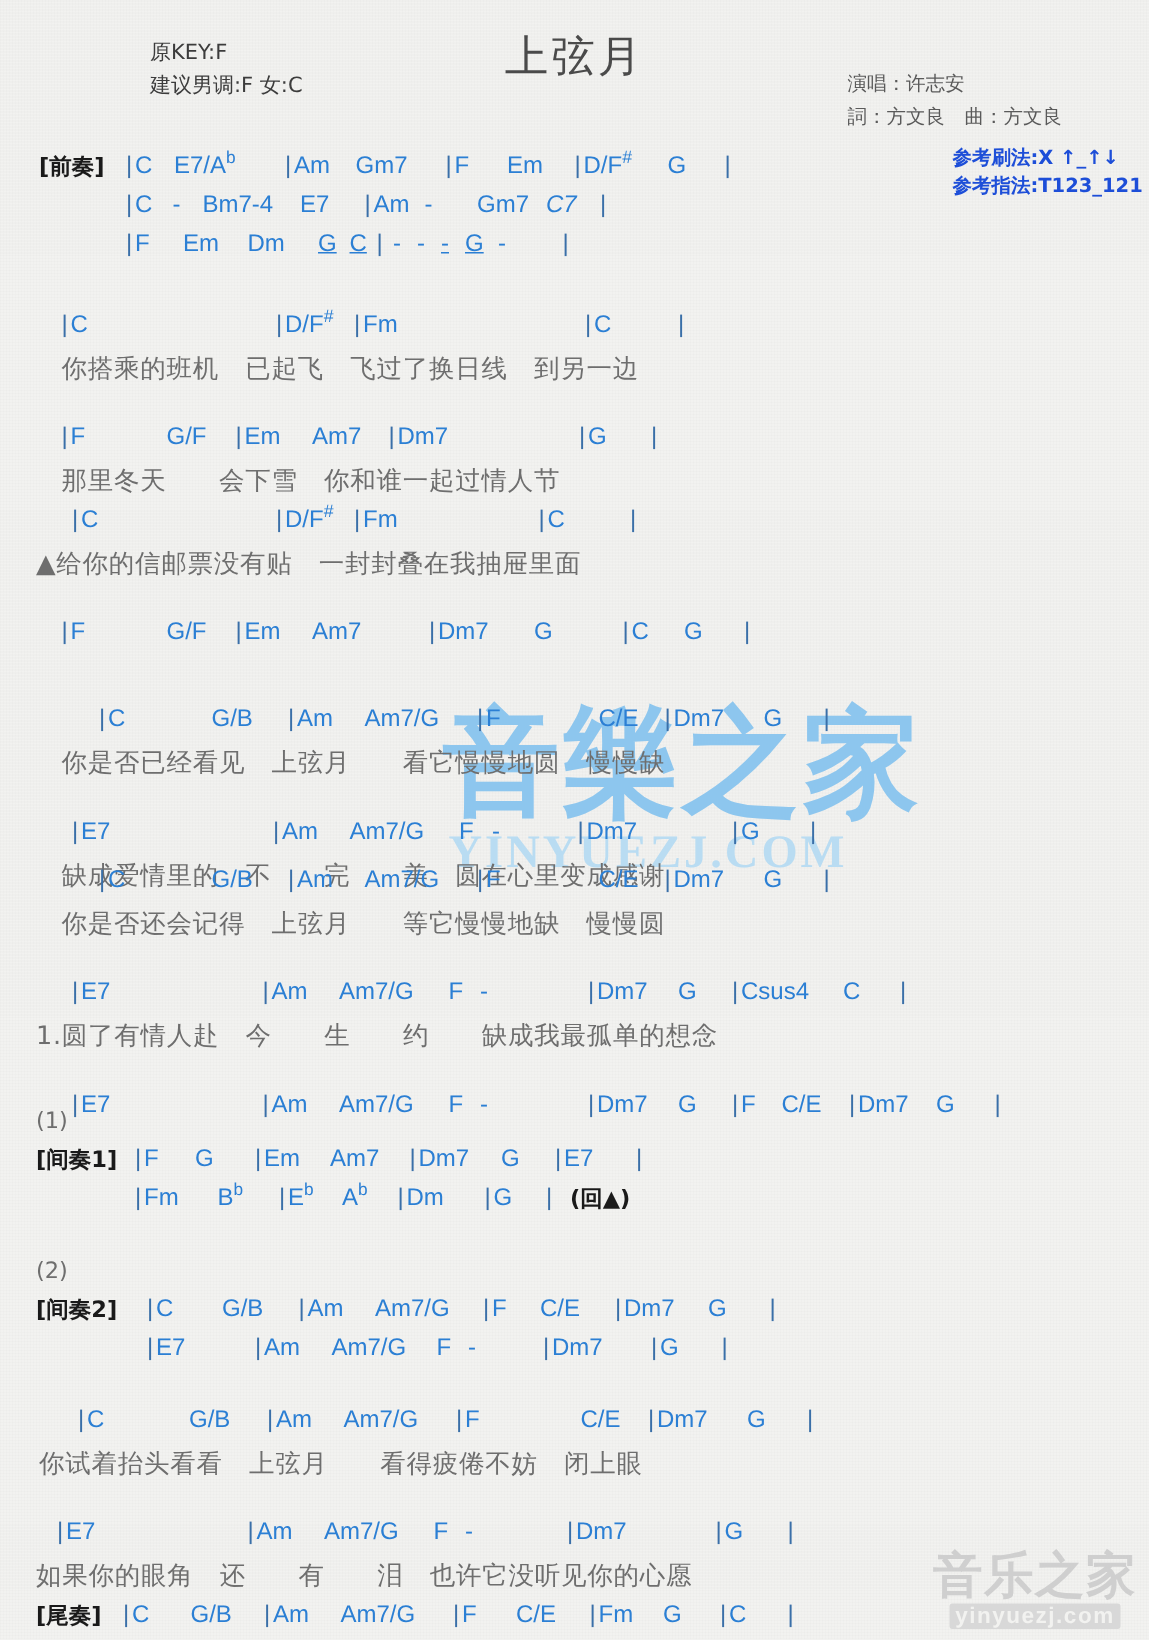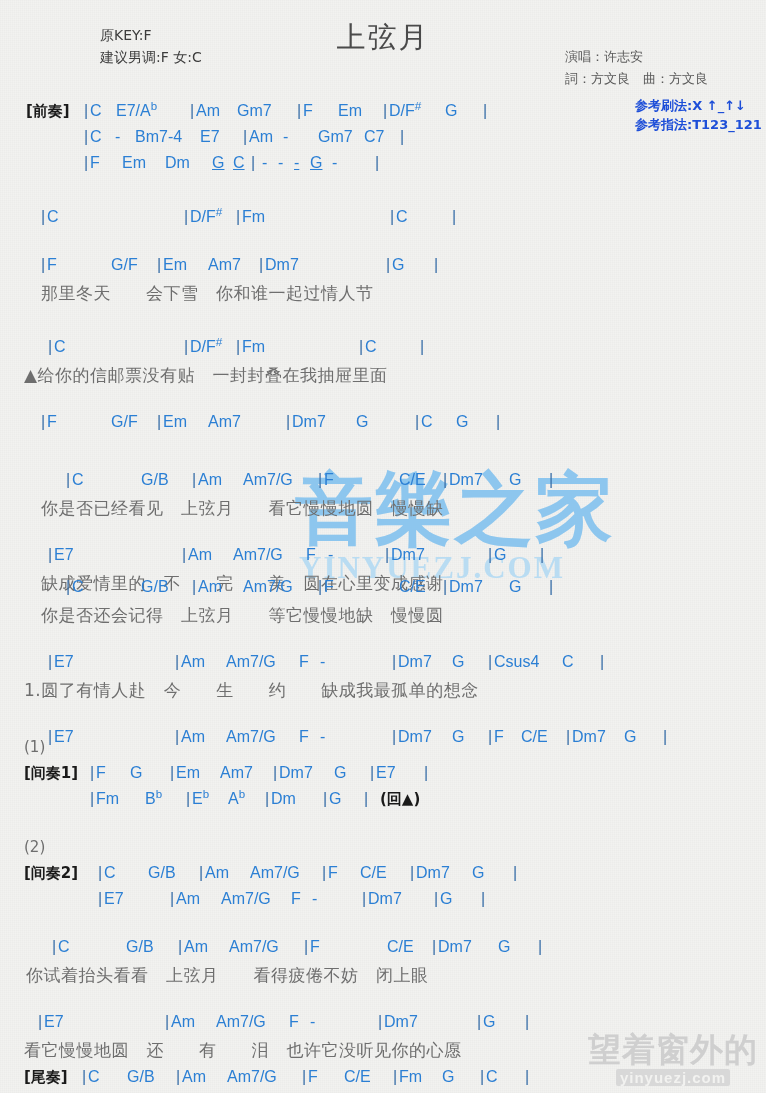--- a/index.html
+++ b/index.html
@@ -125,21 +125,21 @@
   sup.sharp { font-size: 0.74em; vertical-align: super; line-height: 0; }
 </style>
 </head>
 <body>
 
 <div class="wm-center">
   <div class="wm-cn">音樂之家</div>
   <div class="wm-en">YINYUEZJ.COM</div>
 </div>
 <div class="wm-corner">
-  <div class="wm-cn2">望着窗外的</div>
+  <div class="wm-cn2">音乐之家</div>
   <div class="wm-en2">yinyuezj.com</div>
 </div>
 
 <div class="sheet">
 
   <div class="hdr-key">
     <div>原KEY:F</div>
     <div>建议男调:F 女:C</div>
   </div>
 
@@ -175,21 +175,21 @@
     <div class="ln">
       <span class="tk bar" style="left:84px;">|</span>
       <span class="tk ch" style="left:90px;">C</span>
       <span class="tk ch" style="left:115px;">-</span>
       <span class="tk ch" style="left:135px;">Bm7-4</span>
       <span class="tk ch" style="left:200px;">E7</span>
       <span class="tk bar" style="left:243px;">|</span>
       <span class="tk ch" style="left:249px;">Am</span>
       <span class="tk ch" style="left:283px;">-</span>
       <span class="tk ch" style="left:318px;">Gm7</span>
-      <span class="tk ch" style="left:364px;">C7</span>
+      <span class="tk ch" style="left:364px;font-style:italic;">C7</span>
       <span class="tk bar" style="left:400px;">|</span>
     </div>
     <div class="ln">
       <span class="tk bar" style="left:84px;">|</span>
       <span class="tk ch" style="left:90px;">F</span>
       <span class="tk ch" style="left:122px;">Em</span>
       <span class="tk ch" style="left:165px;">Dm</span>
       <span class="tk ch ul" style="left:212px;">G</span>
       <span class="tk ch ul" style="left:233px;">C</span>
       <span class="tk bar" style="left:251px;">|</span>
@@ -206,20 +206,23 @@
     <div class="ln">
       <span class="tk bar" style="left:41px;">|</span>
       <span class="tk ch" style="left:47px;">C</span>
       <span class="tk bar" style="left:184px;">|</span>
       <span class="tk ch" style="left:190px;"><span>D/F</span><sup class="sharp">#</sup></span>
       <span class="tk bar" style="left:236px;">|</span>
       <span class="tk ch" style="left:242px;">Fm</span>
       <span class="tk bar" style="left:390px;">|</span>
       <span class="tk ch" style="left:396px;">C</span>
       <span class="tk bar" style="left:452px;">|</span>
+    </div>
+    <div class="ln lyr">
+      <span class="tk lyric" style="left:41px;">你搭乘的班机　已起飞　飞过了换日线　到另一边</span>
     </div>
     <div class="ln" style="margin-top:22px;">
       <span class="tk bar" style="left:41px;">|</span>
       <span class="tk ch" style="left:47px;">F</span>
       <span class="tk ch" style="left:111px;">G/F</span>
       <span class="tk bar" style="left:157px;">|</span>
       <span class="tk ch" style="left:163px;">Em</span>
       <span class="tk ch" style="left:208px;">Am7</span>
       <span class="tk bar" style="left:259px;">|</span>
       <span class="tk ch" style="left:265px;">Dm7</span>
@@ -461,21 +464,21 @@
       <span class="tk ch" style="left:216px;">Am7/G</span>
       <span class="tk ch" style="left:289px;">F</span>
       <span class="tk ch" style="left:310px;">-</span>
       <span class="tk bar" style="left:378px;">|</span>
       <span class="tk ch" style="left:384px;">Dm7</span>
       <span class="tk bar" style="left:477px;">|</span>
       <span class="tk ch" style="left:483px;">G</span>
       <span class="tk bar" style="left:525px;">|</span>
     </div>
     <div class="ln lyr">
-      <span class="tk lyric" style="left:24px;">看它慢慢地圆　还　　有　　泪　也许它没听见你的心愿</span>
+      <span class="tk lyric" style="left:24px;">如果你的眼角　还　　有　　泪　也许它没听见你的心愿</span>
     </div>
   </div>
 
   <div class="block" style="top:1068px;text-decoration:underline;">
     <div class="ln">
       <span class="tk lbl" style="left:24px;">[尾奏]</span>
       <span class="tk bar" style="left:82px;">|</span>
       <span class="tk ch" style="left:88px;">C</span>
       <span class="tk ch" style="left:127px;">G/B</span>
       <span class="tk bar" style="left:176px;">|</span>

